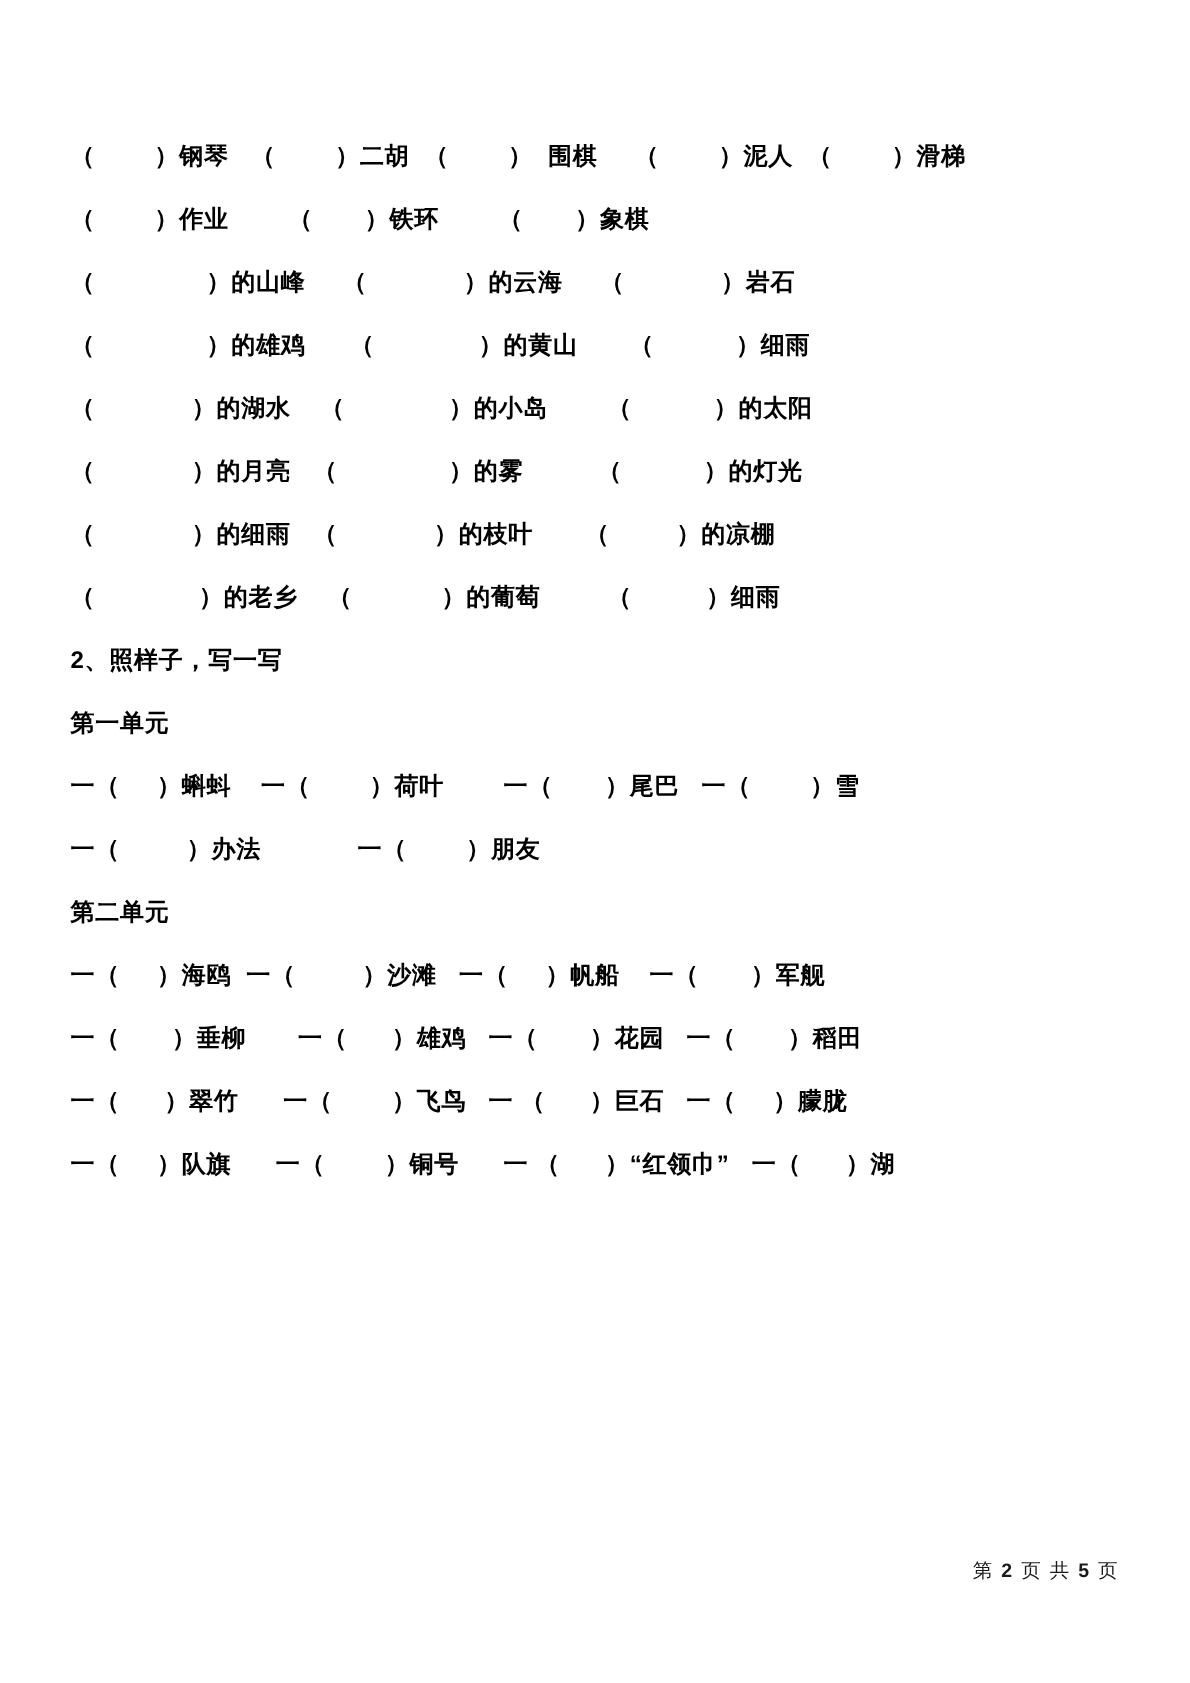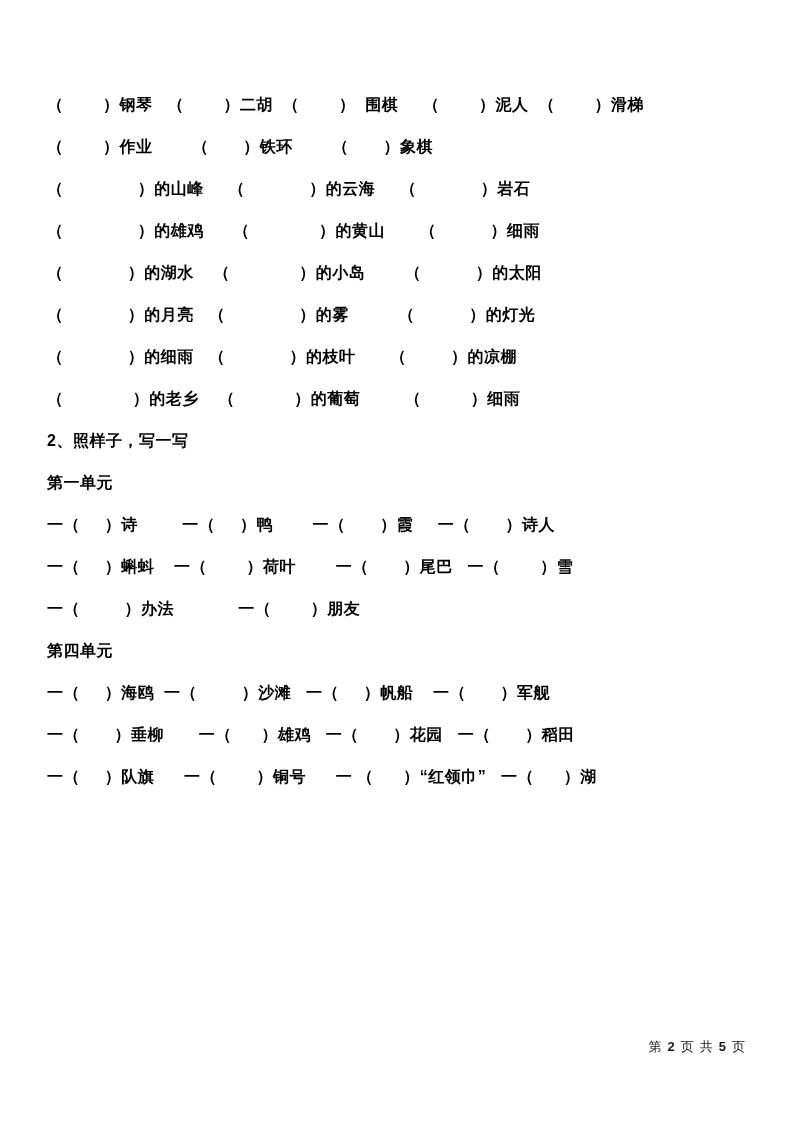--- a/index.html
+++ b/index.html
@@ -52,26 +52,26 @@
       <div class="line">（        ）钢琴   （        ）二胡  （        ）  围棋     （        ）泥人  （        ）滑梯</div>
       <div class="line">（        ）作业        （       ）铁环        （       ）象棋</div>
       <div class="line">（               ）的山峰     （             ）的云海     （             ）岩石</div>
       <div class="line">（               ）的雄鸡      （              ）的黄山       （           ）细雨</div>
       <div class="line">（             ）的湖水    （              ）的小岛        （           ）的太阳</div>
       <div class="line">（             ）的月亮   （               ）的雾          （           ）的灯光</div>
       <div class="line">（             ）的细雨   （             ）的枝叶       （         ）的凉棚</div>
       <div class="line">（              ）的老乡    （            ）的葡萄         （          ）细雨</div>
       <div class="line">2、照样子，写一写</div>
       <div class="line">第一单元</div>
-      <div class="line">一（     ）诗         一（     ）鸭        一（       ）霞     一（       ）诗人</div>
       <div class="line">一（     ）蝌蚪    一（        ）荷叶        一（       ）尾巴   一（        ）雪</div>
       <div class="line">一（         ）办法             一（        ）朋友</div>
-      <div class="line">第四单元</div>
+      <div class="line">第二单元</div>
       <div class="line">一（     ）海鸥  一（         ）沙滩   一（     ）帆船    一（       ）军舰</div>
       <div class="line">一（       ）垂柳       一（      ）雄鸡   一（       ）花园   一（       ）稻田</div>
+      <div class="line">一（      ）翠竹      一（        ）飞鸟   一 （      ）巨石   一（     ）朦胧</div>
       <div class="line">一（     ）队旗      一（        ）铜号      一 （      ）“红领巾”   一（      ）湖</div>
     </div>
   <div class="footer">
     <span>第</span>
     <span class="num">2</span>
     <span>页</span>
     <span>共</span>
     <span class="num">5</span>
     <span>页</span>
   </div>

